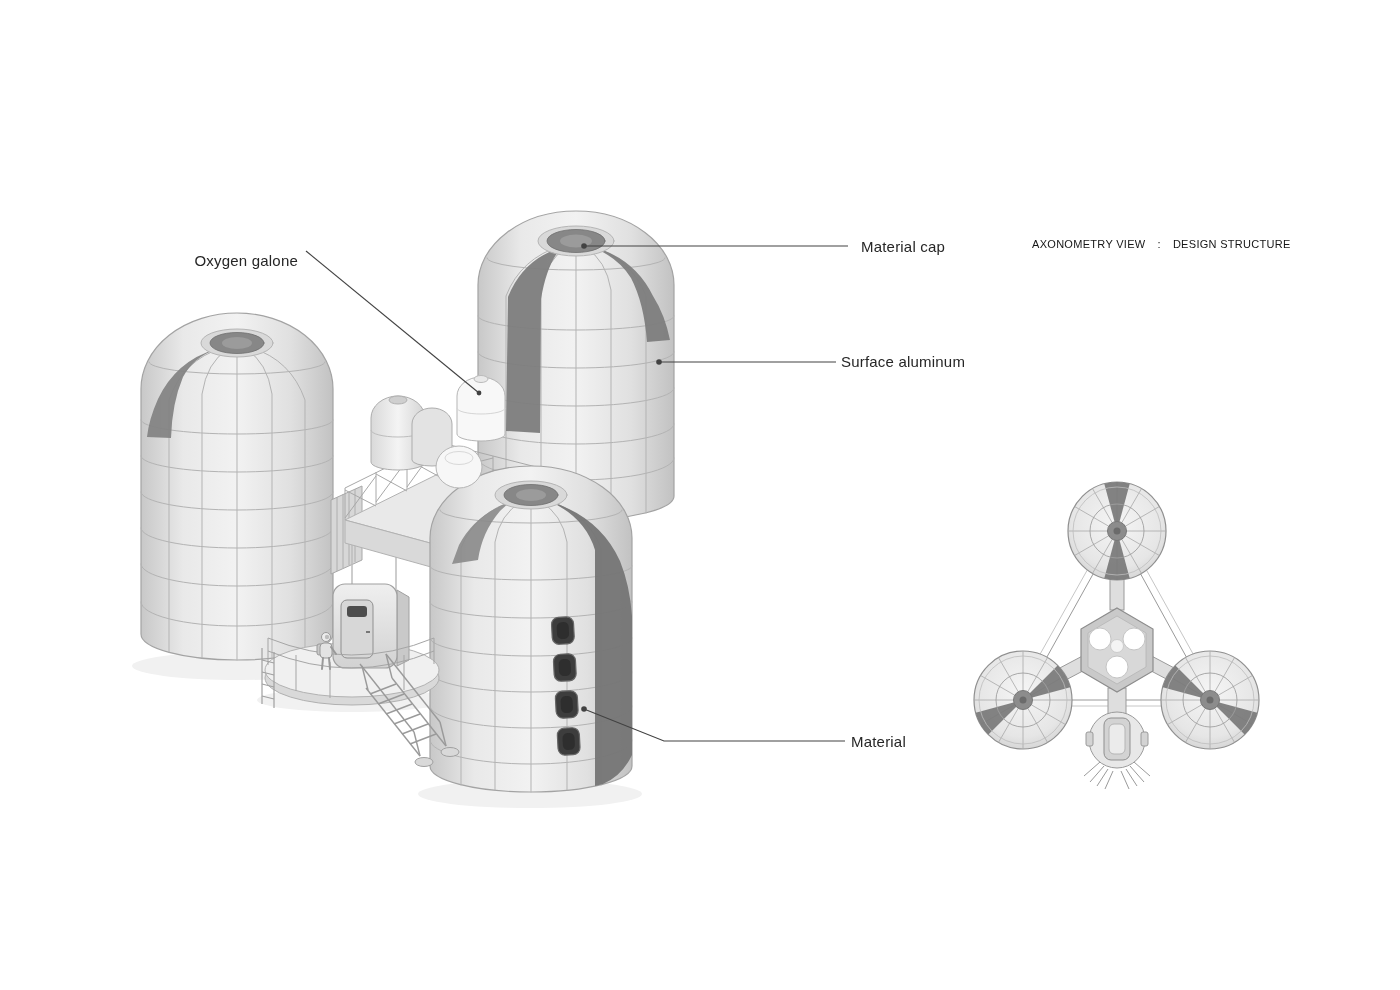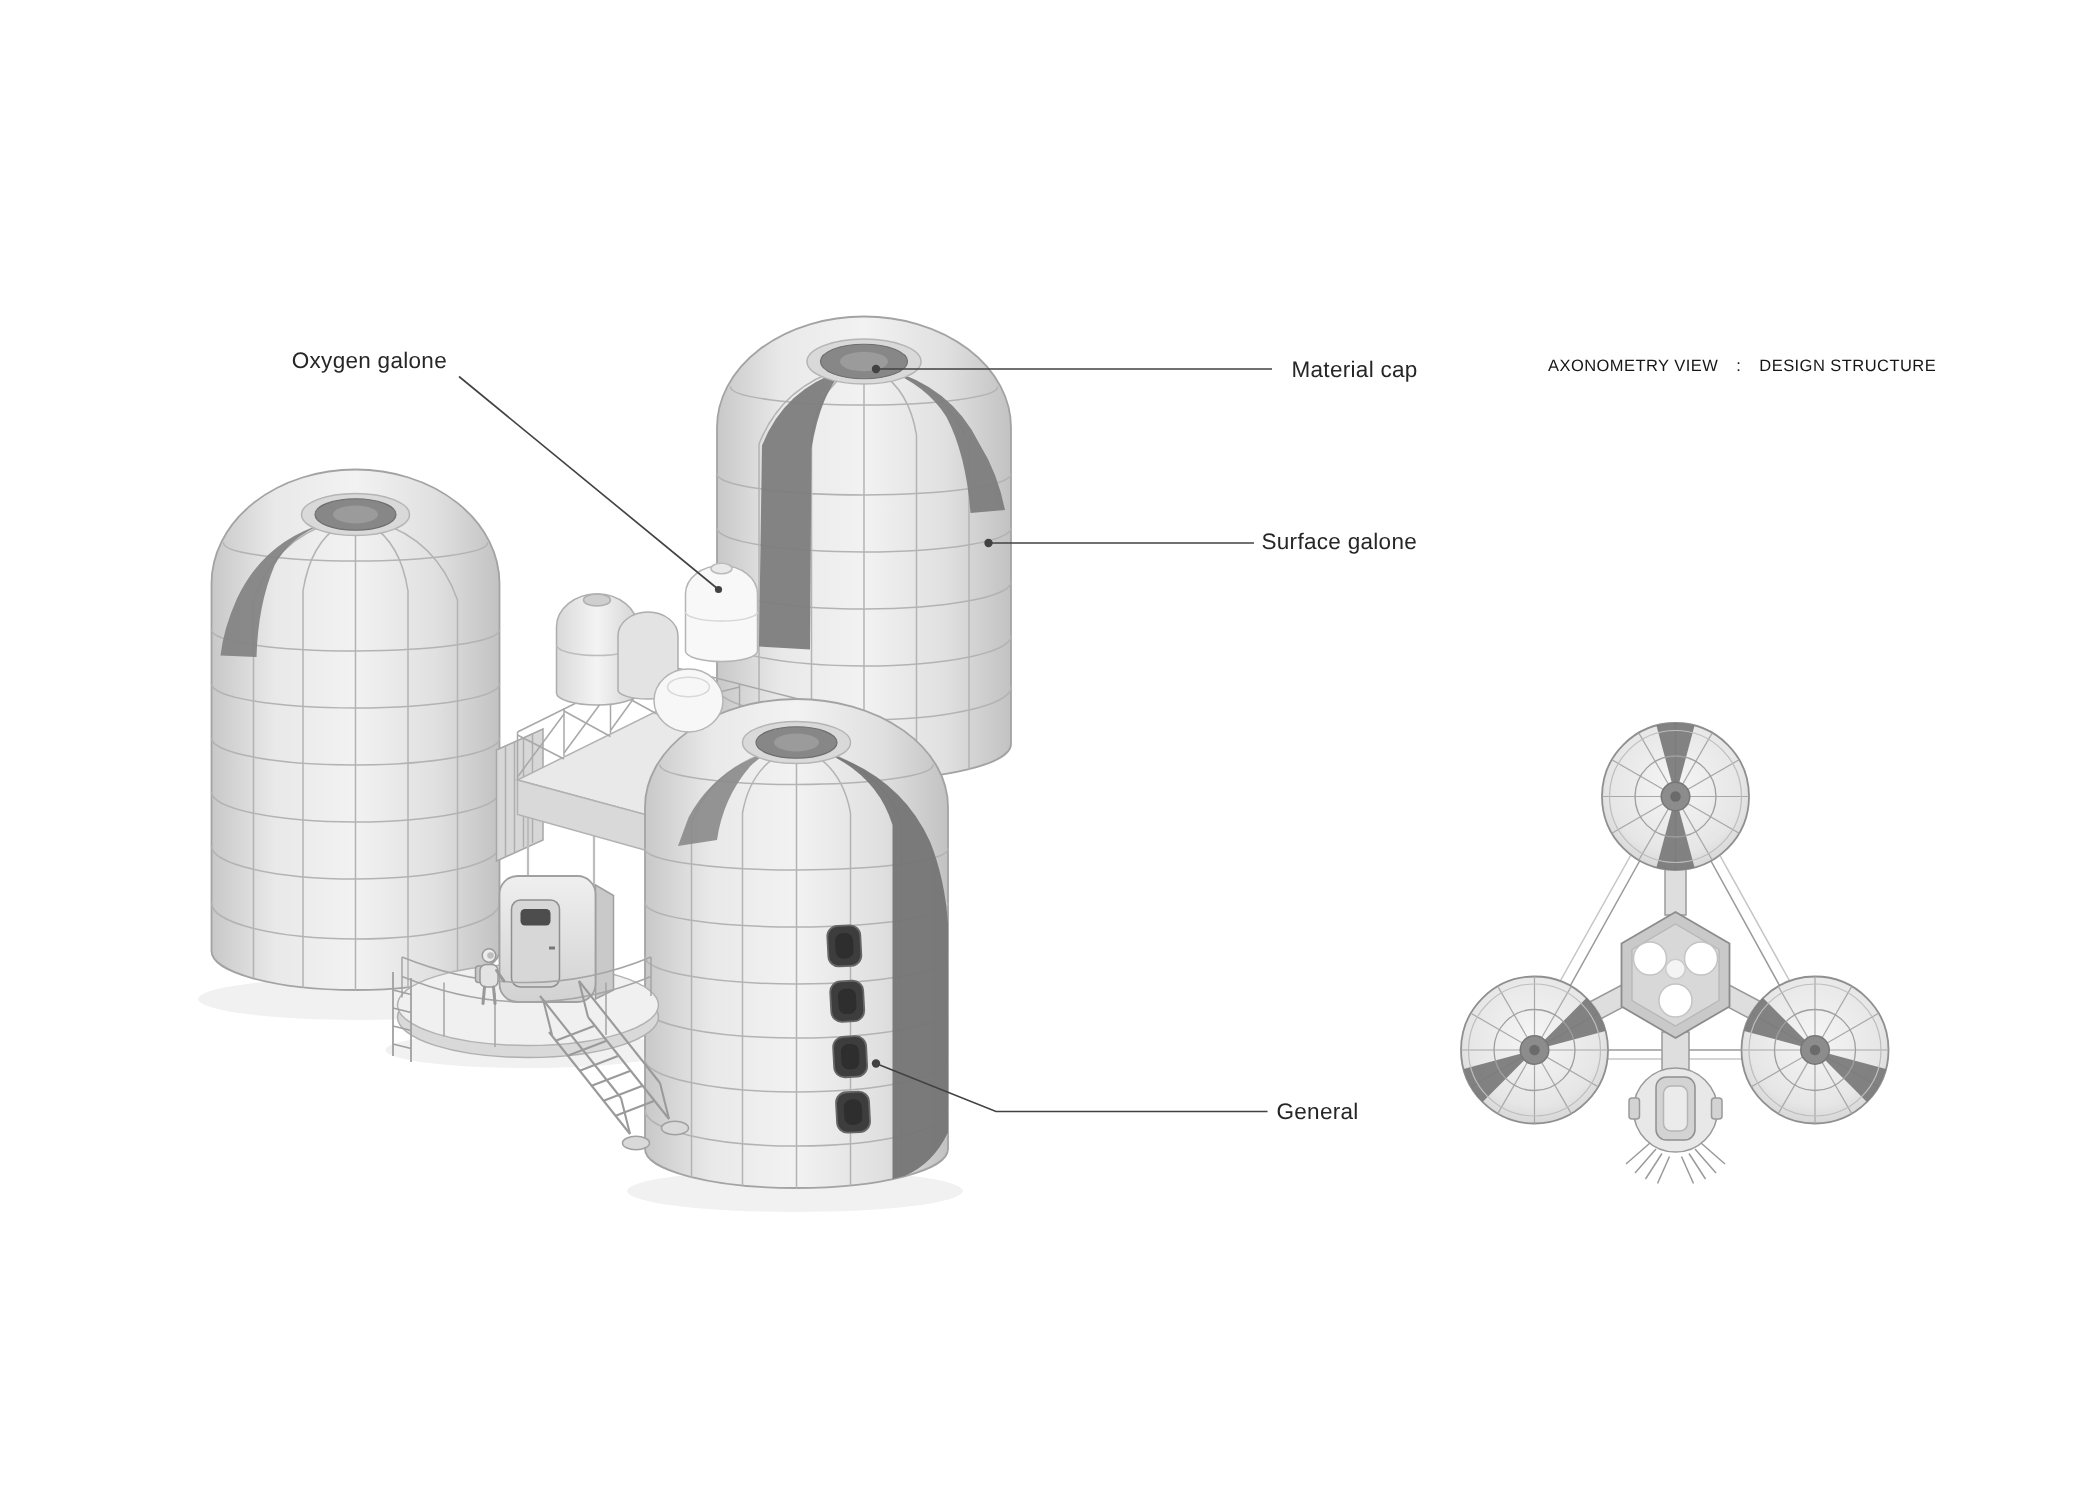--- a/index.html
+++ b/index.html
@@ -332,24 +332,24 @@
     <circle cx="479" cy="393" r="2.4" stroke="none"></circle>
     <line x1="584" y1="246" x2="848" y2="246"></line>
     <circle cx="584" cy="246" r="2.8" stroke="none"></circle>
     <line x1="659" y1="362" x2="836" y2="362"></line>
     <circle cx="659" cy="362" r="2.8" stroke="none"></circle>
     <polyline points="845,741 664,741 584,709" fill="none"></polyline>
     <circle cx="584" cy="709" r="2.8" stroke="none"></circle>
   </g>
 </svg>
 
-<div class="callout r" style="left:178px;top:232px;width:120px">Oxygen galone</div>
+<div class="callout r" style="left:178px;top:252px;width:120px">Oxygen galone</div>
 <div class="callout" style="left:861px;top:238px">Material cap</div>
-<div class="callout" style="left:841px;top:353px">Surface galone</div>
-<div class="callout" style="left:851px;top:733px">General</div>
+<div class="callout" style="left:841px;top:353px">Surface aluminum</div>
+<div class="callout" style="left:851px;top:733px">Material</div>
 
 <div class="info" style="left:1032px;top:238px;width:212px">
   <div class="info-heading">
     <span>AXONOMETRY VIEW</span>
     <span>:</span>
     <span>DESIGN STRUCTURE</span>
   </div>
 </div>
 
 </div>

